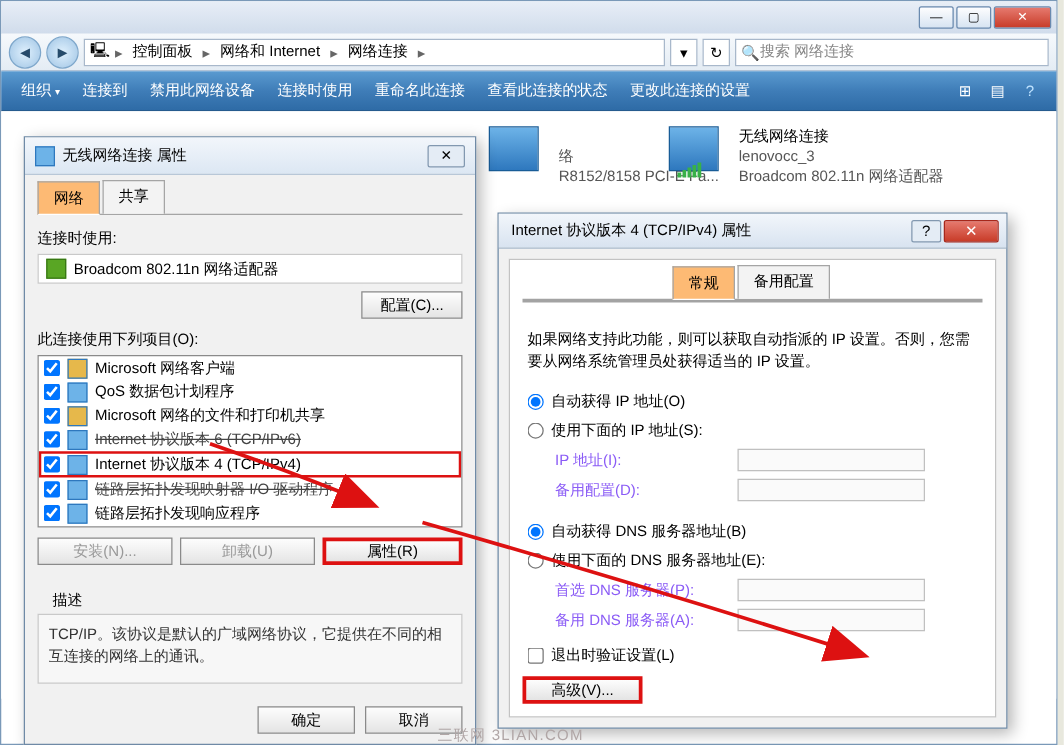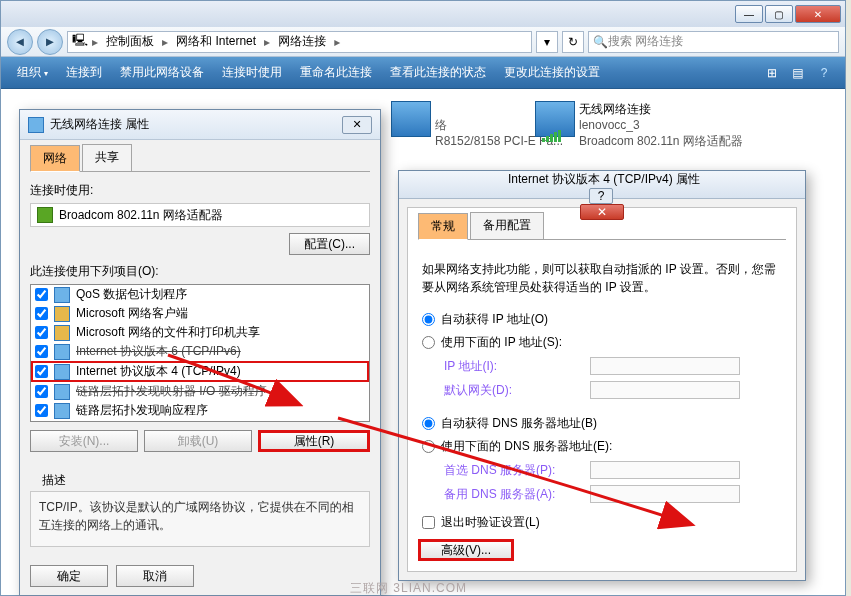--- a/index.html
+++ b/index.html
@@ -14,21 +14,21 @@
   .crumb { padding:0 4px; }
   .crumb-sep { color:#666; }
   .small-btn { width:22px; height:22px; border:1px solid #a8b8cb; background:#fff;display:flex;align-items:center;justify-content:center;}
   .search { flex:1; height:22px; border:1px solid #a8b8cb; background:#fff; display:flex; align-items:center; padding:0 4px; color:#888;}
   .command-bar { height:32px; background: linear-gradient(#5a9ad0,#3f7db8,#2e6ba6); color:#fff; display:flex; align-items:center; gap:6px; padding:0 10px; font-size:12px; border-bottom:1px solid #265b8e;}
   .cmd { padding:4px 6px; cursor:pointer; }
   .cmd .tri { font-size:8px; margin-left:3px; }
   .cmd-right { margin-left:auto; display:flex; gap:4px;}
   .cmd-icon { width:22px;height:22px;display:flex;align-items:center;justify-content:center;}
   .content-pane { position:relative; height:470px; background:#fff; }
-  .net-item { position:absolute; display:flex; gap:4px; align-items:flex-start; }
+  .net-item { position:absolute; display:flex; gap:16px; align-items:flex-start; }
   .net-ico { width:40px;height:36px;background:linear-gradient(#6db3e8,#2e78be);border:1px solid #185c97;position:relative;}
   .bars { position:absolute;left:6px;top:28px;display:flex;gap:1px;align-items:flex-end;}
   .bars span{width:3px;background:#38b148;}
   .net-text { line-height:1.35; color:#000;}
   .net-text .title { color:#000;}
   .net-text .sub { color:#555;}
 
   
   .dlg { position:absolute; background:#f1f1f1; border:1px solid #6f8aa6; box-shadow:4px 4px 12px rgba(0,0,0,.3);}
   .dlg-title { height:30px; background:linear-gradient(#f2f6fb,#dce7f3); display:flex; align-items:center; padding:0 8px; gap:6px; border-bottom:1px solid #b8c7d7;}
@@ -45,24 +45,24 @@
   .btn.disabled{color:#999;}
   .cfg-row{display:flex;justify-content:flex-end;margin-bottom:8px;}
   .listbox{border:1px solid #8a8a8a;background:#fff;height:138px;overflow:auto;margin-bottom:8px;}
   .li{display:flex;align-items:center;gap:6px;padding:1px 4px;}
   .li input[type=checkbox]{width:13px;height:13px;}
   .li .ico{width:16px;height:16px;background:#6db3e8;border:1px solid #2e78be;}
   .li.sel{border:2px solid #d11;padding:0 2px;}
   .row3{display:flex;gap:6px;justify-content:space-between;margin-bottom:20px;}
   .row3 .btn{flex:1;}
   .desc-box{border:1px solid #c9c9c9;padding:6px 8px;background:#f7f7f7;color:#333;line-height:1.5;height:56px;}
-  .dlg-foot{display:flex;justify-content:flex-start;gap:8px;padding:8px 10px;}
-
-  
-  .dlg2-title{height:28px;background:linear-gradient(#f2f6fb,#d8e3f0);display:flex;align-items:center;padding:0 6px;border-bottom:1px solid #a8b9cb;flex-direction:column;}
+  .dlg-foot{display:flex;justify-content:flex-end;gap:8px;padding:8px 10px;}
+
+  
+  .dlg2-title{height:28px;background:linear-gradient(#f2f6fb,#d8e3f0);display:flex;align-items:center;padding:0 6px;border-bottom:1px solid #a8b9cb;}
   .dlg2-title .tt{flex:1;padding-left:4px;}
   .dlg2-title .help{width:24px;height:18px;border:1px solid #8298b0;background:#e4ecf5;display:flex;align-items:center;justify-content:center;border-radius:2px;margin-right:2px;}
   .dlg2-title .xx{width:44px;height:18px;background:linear-gradient(#e67a6f,#c83c29);color:#fff;display:flex;align-items:center;justify-content:center;border:1px solid #a6271b;border-radius:2px;}
   .inner{border:1px solid #c3c3c3;margin:8px;padding:4px 10px 10px;background:#fff;}
   .info-text{padding:10px 4px 12px;line-height:1.5;color:#000;}
   .radio-row{display:flex;align-items:center;gap:6px;padding:3px 4px;}
   .radio-row input[type=radio]{width:13px;height:13px;}
   .field-row{display:flex;align-items:center;gap:6px;padding:3px 4px 3px 26px;color:#8b5cf6;}
   .field-row .lbl{width:140px;}
   .field-row .inp{flex:0 0 150px;height:18px;border:1px solid #c0c0c0;background:#fafafa;}
@@ -167,27 +167,27 @@
       <div class="adapter-ico"></div>
       <span>Broadcom 802.11n 网络适配器</span>
     </div>
     <div class="cfg-row">
         <div class="btn">配置(C)...</div>
       </div>
     <div style="margin-bottom:4px;">此连接使用下列项目(O):</div>
     <div class="listbox">
       <div class="li">
           <input type="checkbox" checked="" style="">
-          <span class="ico"></span> 
-          <span>QoS 数据包计划程序</span>
-        </div>
-      <div class="li">
-          <input type="checkbox" checked="" style="">
           <span class="ico" style="background:#e6b84b"></span> 
           <span>Microsoft 网络客户端</span>
+        </div>
+      <div class="li">
+          <input type="checkbox" checked="" style="">
+          <span class="ico"></span> 
+          <span>QoS 数据包计划程序</span>
         </div>
       <div class="li">
           <input type="checkbox" checked="" style="">
           <span class="ico" style="background:#e6b84b"></span> 
           <span>Microsoft 网络的文件和打印机共享</span>
         </div>
       <div class="li" style="text-decoration:line-through;color:#444;">
           <input type="checkbox" checked="" style="">
           <span class="ico"></span> 
           <span>Internet 协议版本 6 (TCP/IPv6)</span>
@@ -222,39 +222,39 @@
   </div>
 </div>
 
 <div class="dlg" style="left:398px;top:170px;width:408px;background:#f1f1f1;">
   <div class="dlg2-title">
     <div class="tt">Internet 协议版本 4 (TCP/IPv4) 属性</div>
     <div class="help">?</div>
     <div class="xx">✕</div>
   </div>
   <div class="inner">
-    <div class="tabs" style="border-bottom:1px solid #a3a3a3;">
+    <div class="tabs" style="border-bottom:3px solid #a3a3a3;justify-content:center;">
       <div class="tab active">常规</div>
       <div class="tab">备用配置</div>
     </div>
     <div class="info-text">如果网络支持此功能，则可以获取自动指派的 IP 设置。否则，您需要从网络系统管理员处获得适当的 IP 设置。</div>
     <div class="radio-row">
         <input type="radio" name="ip" checked="" style="">
         <span>自动获得 IP 地址(O)</span>
       </div>
     <div class="radio-row">
         <input type="radio" name="ip" style="">
         <span>使用下面的 IP 地址(S):</span>
       </div>
     <div class="field-row">
         <span class="lbl">IP 地址(I):</span>
         <div class="inp"></div>
       </div>
     <div class="field-row">
-        <span class="lbl">默认网关(D):</span>
+        <span class="lbl">备用配置(D):</span>
         <div class="inp"></div>
       </div>
     <div class="sep"></div>
     <div class="radio-row">
         <input type="radio" name="dns" checked="" style="">
         <span>自动获得 DNS 服务器地址(B)</span>
       </div>
     <div class="radio-row">
         <input type="radio" name="dns" style="">
         <span>使用下面的 DNS 服务器地址(E):</span>

